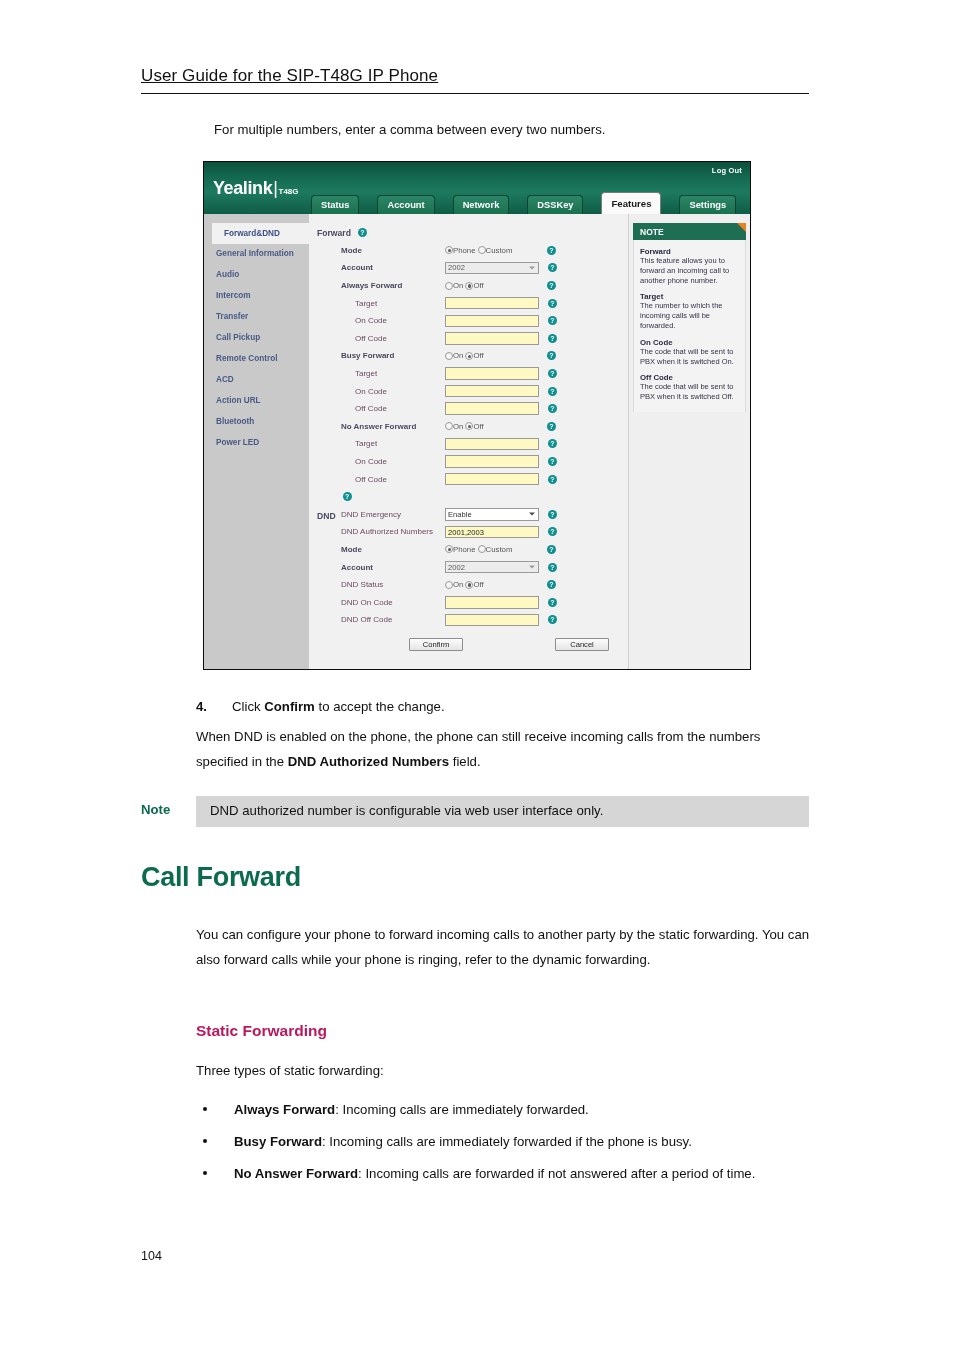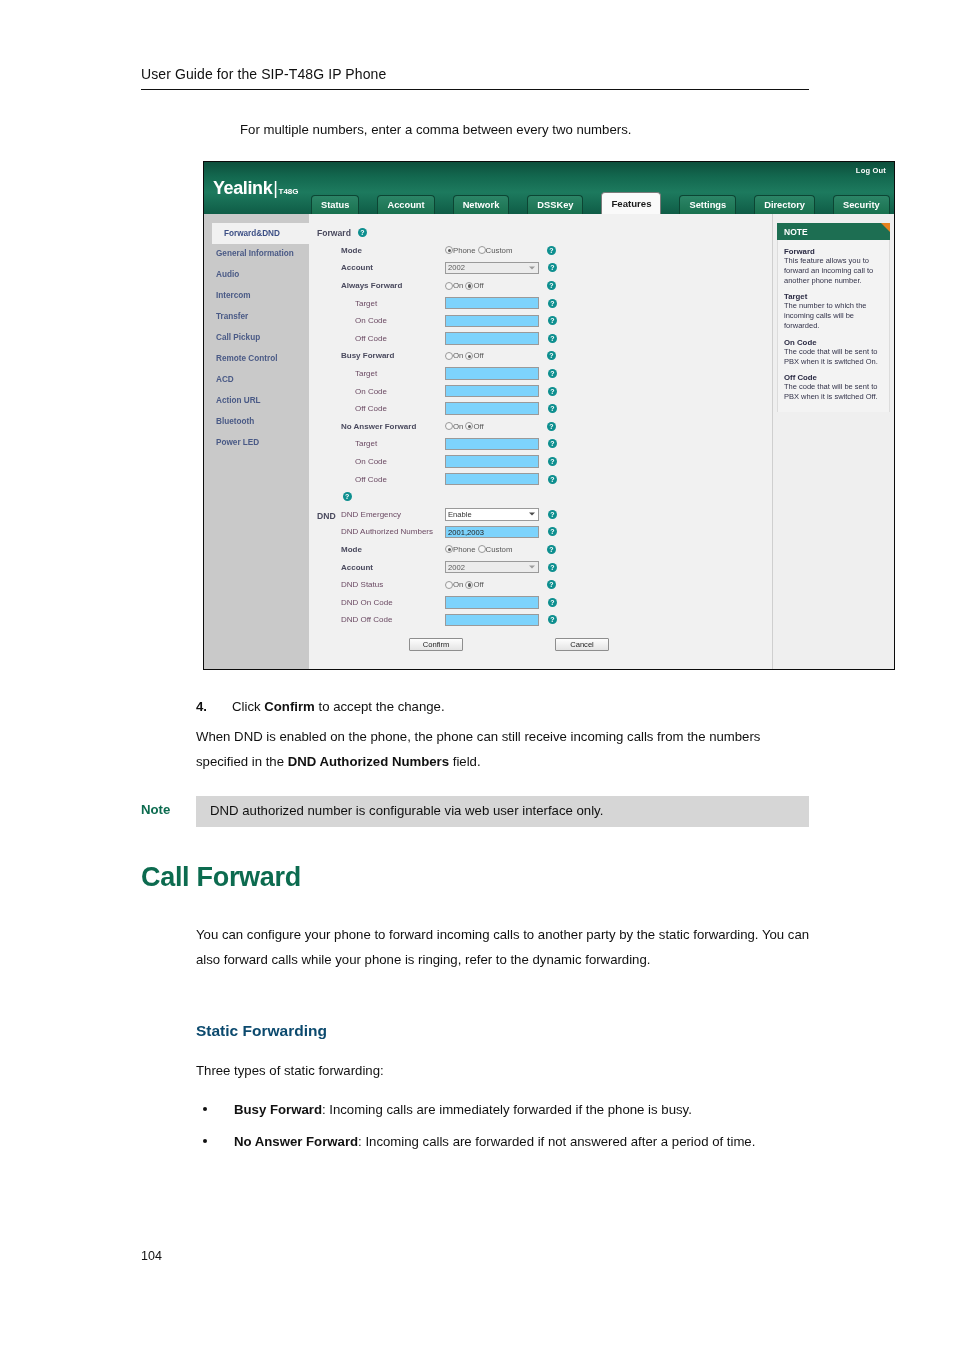--- a/index.html
+++ b/index.html
@@ -13,46 +13,47 @@
     position: relative;
     overflow: hidden;
   }
 
   
   .page-header {
     position: absolute;
     left: 141px; top: 66px; width: 668px;
   }
   .page-header .ph-title {
-    font-size: 14px;
+    font-size: 17px;
     letter-spacing: .1px;
     color: #111;
     padding-bottom: 7px;
+    text-decoration: underline;
   }
   .page-header .ph-rule {
     border-bottom: 1.6px solid #111;
     width: 668px;
   }
 
   
   .para {
     position: absolute;
     font-size: 13.2px;
     line-height: 25px;
     color: #111;
   }
   .para b { font-weight: bold; }
 
-  .intro-line { left: 240px; top: 117px; width: 580px; }
+  .intro-line { left: 214px; top: 117px; width: 580px; }
 
   
   .shot {
     position: absolute;
     left: 203px; top: 161px;
-    width: 692px; height: 509px;
+    width: 548px; height: 509px;
     border: 1.5px solid #0b0b0b;
     background: #f2f2f2;
     overflow: hidden;
   }
   .shot-head {
     height: 52px;
     background: linear-gradient(180deg,#0d4f3c 0%, #13684f 28%, #1d7a5e 58%, #0f5c46 100%);
     position: relative;
   }
   .logout {
@@ -145,21 +146,21 @@
     font-size: 8px; color: #6b4a63;
     width: 128px;
     padding-left: 24px;
   }
   .flabel.bold { font-weight: bold; color: #4a4a5e; padding-left: 24px; }
   .flabel.indent { padding-left: 38px; }
 
   .fctl { width: 96px; display: flex; align-items: center; }
   .txtin {
     width: 94px; height: 12.5px;
-    background: #7dd3fc;
+    background: #fef9c3;
     border: 1px solid #9a9a9a;
     font-size: 7.6px;
     color: #222;
     padding: 0 2px;
     line-height: 12px;
     font-family: "Liberation Sans", sans-serif;
   }
   .sel {
     width: 94px; height: 12.5px;
     background: #fff;
@@ -269,21 +270,21 @@
 
   .h1 {
     position: absolute; left: 141px; top: 862px;
     font-size: 27px; font-weight: bold; color: #0c6b4f;
     letter-spacing: -.3px;
   }
   .p-cf { left: 196px; top: 922px; width: 615px; }
 
   .h2 {
     position: absolute; left: 196px; top: 1022px;
-    font-size: 15.5px; font-weight: bold; color: #0c4a6e;
+    font-size: 15.5px; font-weight: bold; color: #be185d;
   }
   .p-three { left: 196px; top: 1058px; width: 600px; }
 
   .bullets { position: absolute; left: 196px; top: 1097px; width: 620px; }
   .bullet {
     position: relative;
     font-size: 13.2px; line-height: 25px; color: #111;
     padding-left: 38px;
     margin-bottom: 7px;
   }
@@ -590,20 +591,24 @@
 
 <div class="h1">Call Forward</div>
 <div class="para p-cf">You can configure your phone to forward incoming calls to another party by the static forwarding. You can also forward calls while your phone is ringing, refer to the dynamic forwarding.</div>
 
 <div class="h2">Static Forwarding</div>
 <div class="para p-three">Three types of static forwarding:</div>
 
 <div class="bullets">
   <div class="bullet">
     <span class="dot"></span>
+    <b>Always Forward</b><span>: Incoming calls are immediately forwarded.</span>
+  </div>
+  <div class="bullet">
+    <span class="dot"></span>
     <b>Busy Forward</b><span>: Incoming calls are immediately forwarded if the phone is busy.</span>
   </div>
   <div class="bullet">
     <span class="dot"></span>
     <b>No Answer Forward</b><span>: Incoming calls are forwarded if not answered after a period of time.</span>
   </div>
 </div>
 
 <div class="pageno">104</div>
 

